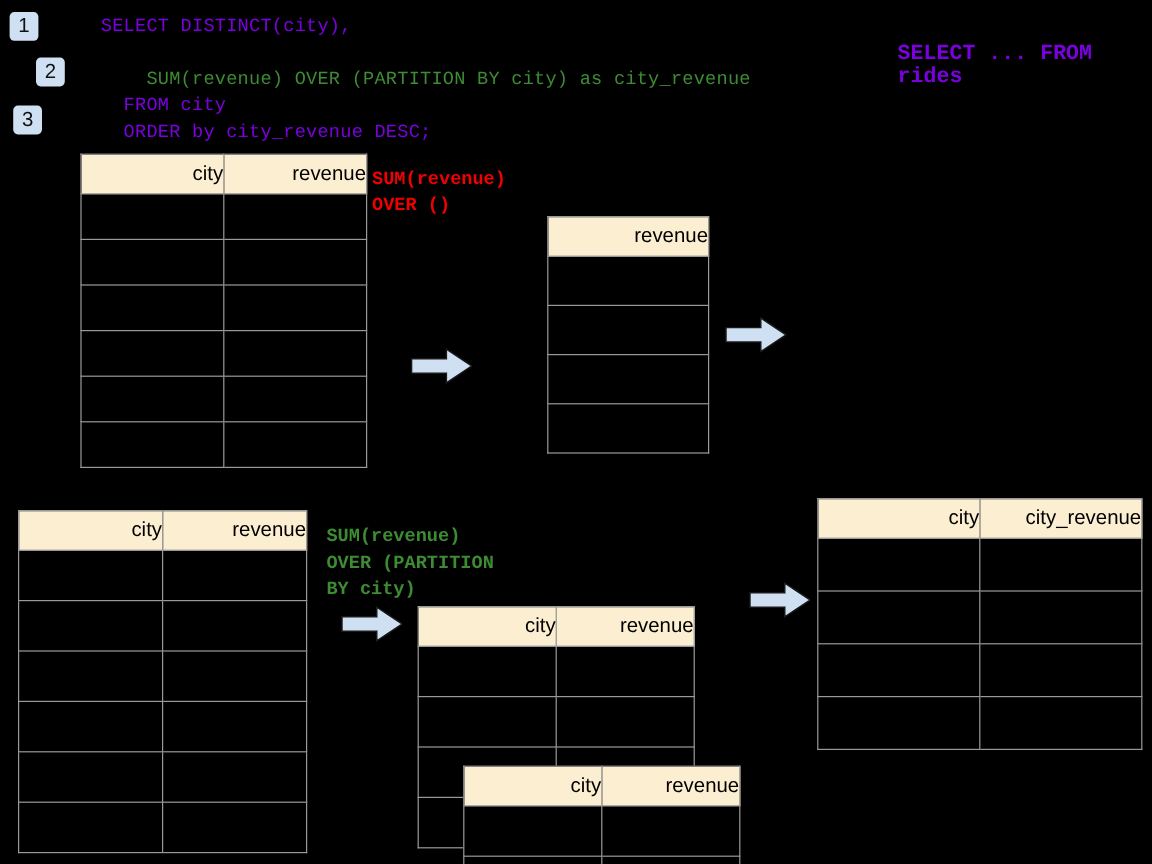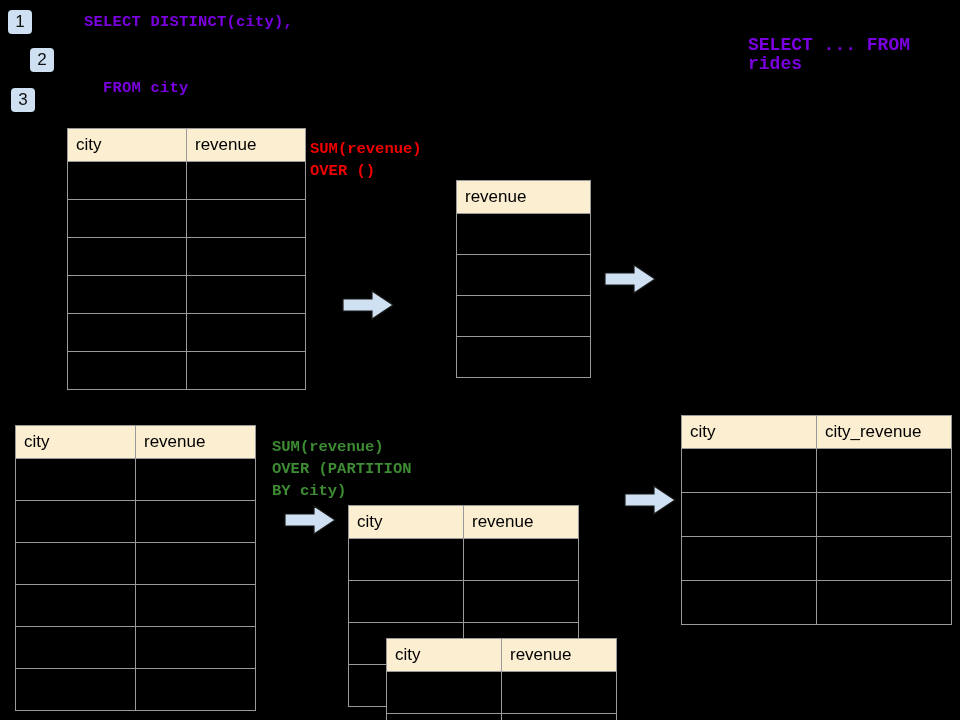--- a/index.html
+++ b/index.html
@@ -28,21 +28,21 @@
     line-height: 24px;
     text-align: center;
     width: 24px;
     height: 24px;
   }
 
   
   .code {
     position: absolute;
     font-family: "Liberation Mono", monospace;
-    font-weight: bold;
+    font-weight: normal;
     white-space: pre;
     font-size: 15.5px;
     line-height: 21.5px;
     letter-spacing: 0.2px;
   }
   .code.purple { color: #7b00e0; }
   .code.red    { color: #f00000; }
   .code.green  { color: #3d8b33; }
 
   .note {
@@ -77,21 +77,21 @@
     border: 1px solid #9a9a9a;
     padding: 0;
     background: #000000;
   }
   .tbl th {
     background: #fceed0;
     color: #000000;
     font-family: "Liberation Sans", sans-serif;
     font-weight: normal;
     font-size: 17px;
-    text-align: left;
+    text-align: right;
     padding: 6px 0 6px 8px;
     height: 26px;
     box-sizing: border-box;
   }
 
   
   .arrow {
     position: absolute;
     width: 52px;
     height: 30px;
@@ -100,21 +100,23 @@
 </head>
 <body>
 
 <div id="canvas">
 
   <div class="badge" style="left:8px;  top:10px;">1</div>
   <div class="badge" style="left:30px; top:48px;">2</div>
   <div class="badge" style="left:11px; top:88px;">3</div>
 
   <div class="code purple" style="left:84px; top:12px;">SELECT DISTINCT(city),</div>
+  <div class="code green" style="left:84px; top:56px;">    SUM(revenue) OVER (PARTITION BY city) as city_revenue</div>
   <div class="code purple" style="left:84px; top:78px;">  FROM city</div>
+  <div class="code purple" style="left:84px; top:100px;">  ORDER by city_revenue DESC;</div>
 
   <div class="small-note" style="left:748px; top:36px;">SELECT ... FROM
 rides</div>
 
   <div class="note red" style="left:310px; top:138px;">SUM(revenue)
 OVER ()</div>
 
   <div class="note green" style="left:272px; top:436px;">SUM(revenue)
 OVER (PARTITION
 BY city)</div>

